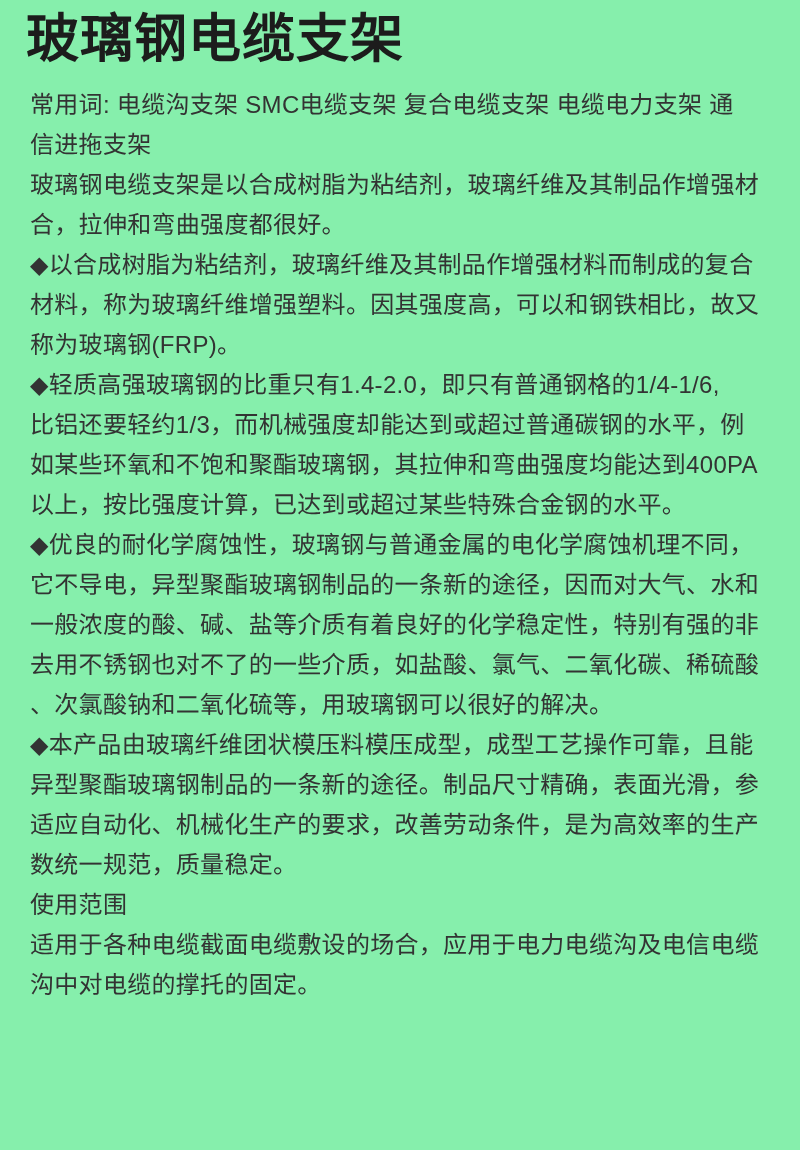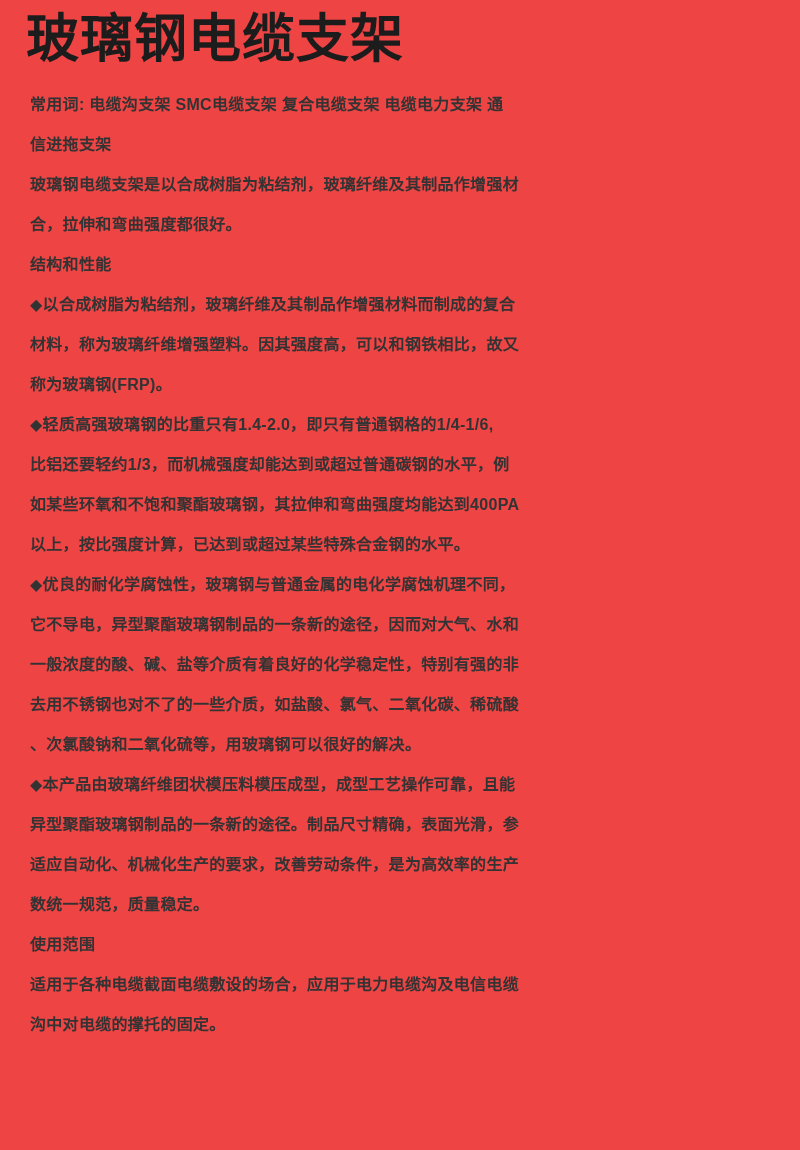--- a/index.html
+++ b/index.html
@@ -4,58 +4,56 @@
 <style>
   html, body {
     margin: 0;
     padding: 0;
     background: #ffffff;
   }
   .page {
     position: relative;
     width: 800px;
     height: 1150px;
-    background: #ef4444;
+    background: #86efac;
     overflow: hidden;
     font-family: "Liberation Sans", "DejaVu Sans", sans-serif;
   }
   .doc-title {
     margin: 0;
     padding: 6px 0 0 26px;
     font-size: 53px;
     line-height: 66px;
     font-weight: 700;
     letter-spacing: 1px;
     color: #1c1c1c;
     font-family: "Liberation Sans", "DejaVu Sans", sans-serif;
   }
   .doc-body {
     margin-top: 13px;
     padding: 0 24px 0 30px;
   }
   .text-line {
-    font-size: 16px;
+    font-size: 24px;
     line-height: 40px;
     color: #333333;
     white-space: pre;
     letter-spacing: 0.3px;
-    font-weight: bold;
   }
 </style>
 </head>
 <body>
 
 <div class="page">
   <h1 class="doc-title">玻璃钢电缆支架</h1>
   <div class="doc-body">
     <div class="text-line">常用词: 电缆沟支架 SMC电缆支架 复合电缆支架 电缆电力支架 通</div>
     <div class="text-line">信进拖支架</div>
     <div class="text-line">玻璃钢电缆支架是以合成树脂为粘结剂，玻璃纤维及其制品作增强材</div>
     <div class="text-line">合，拉伸和弯曲强度都很好。</div>
-    <div class="text-line">结构和性能</div>
     <div class="text-line">◆以合成树脂为粘结剂，玻璃纤维及其制品作增强材料而制成的复合</div>
     <div class="text-line">材料，称为玻璃纤维增强塑料。因其强度高，可以和钢铁相比，故又</div>
     <div class="text-line">称为玻璃钢(FRP)。</div>
     <div class="text-line">◆轻质高强玻璃钢的比重只有1.4-2.0，即只有普通钢格的1/4-1/6,</div>
     <div class="text-line">比铝还要轻约1/3，而机械强度却能达到或超过普通碳钢的水平，例</div>
     <div class="text-line">如某些环氧和不饱和聚酯玻璃钢，其拉伸和弯曲强度均能达到400PA</div>
     <div class="text-line">以上，按比强度计算，已达到或超过某些特殊合金钢的水平。</div>
     <div class="text-line">◆优良的耐化学腐蚀性，玻璃钢与普通金属的电化学腐蚀机理不同，</div>
     <div class="text-line">它不导电，异型聚酯玻璃钢制品的一条新的途径，因而对大气、水和</div>
     <div class="text-line">一般浓度的酸、碱、盐等介质有着良好的化学稳定性，特别有强的非</div>

